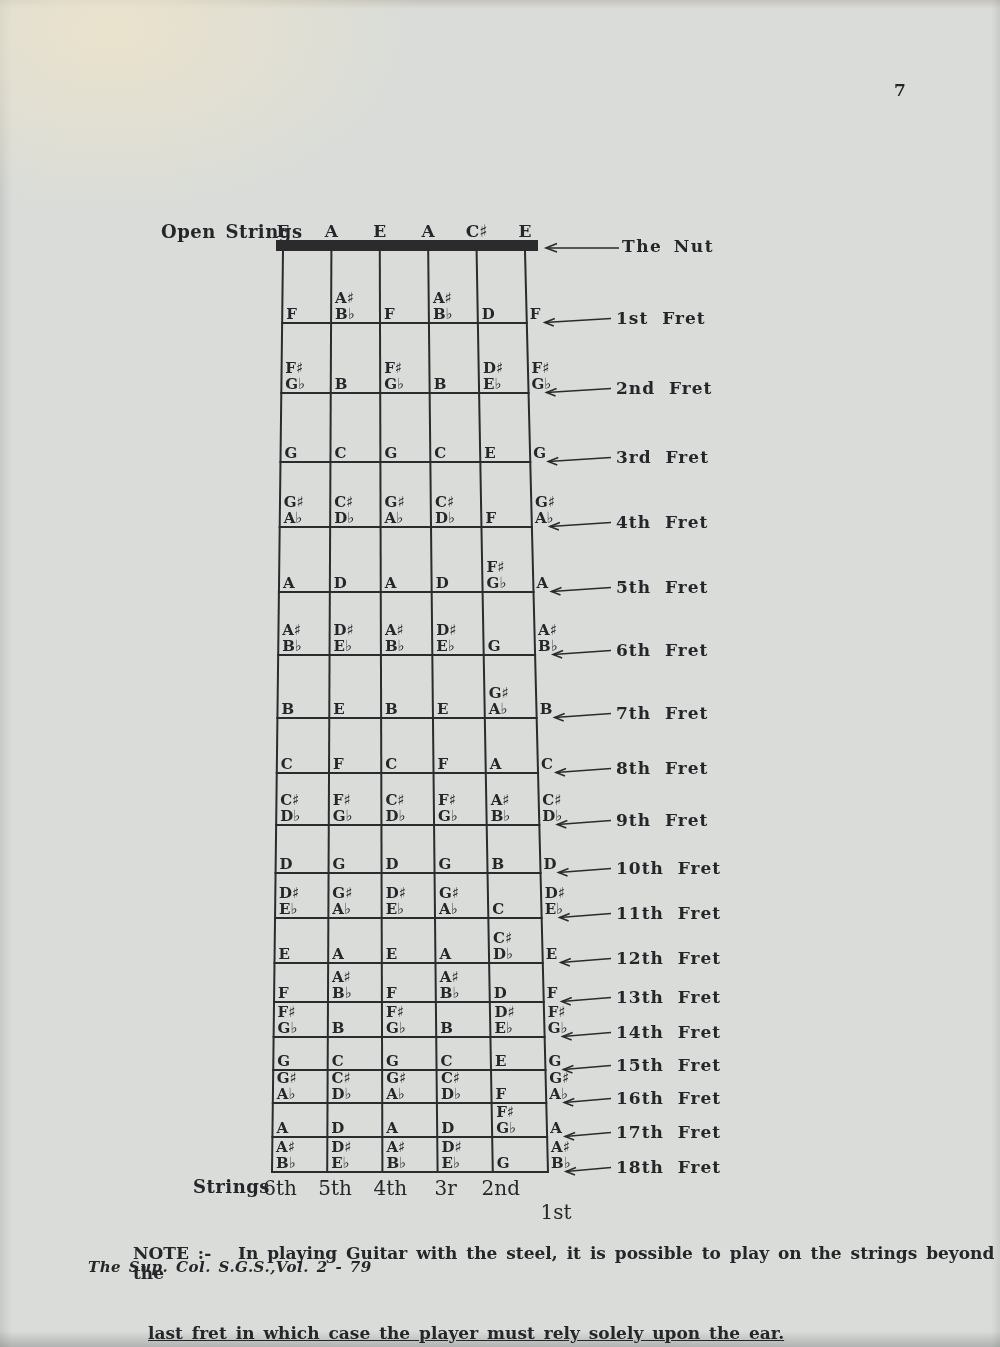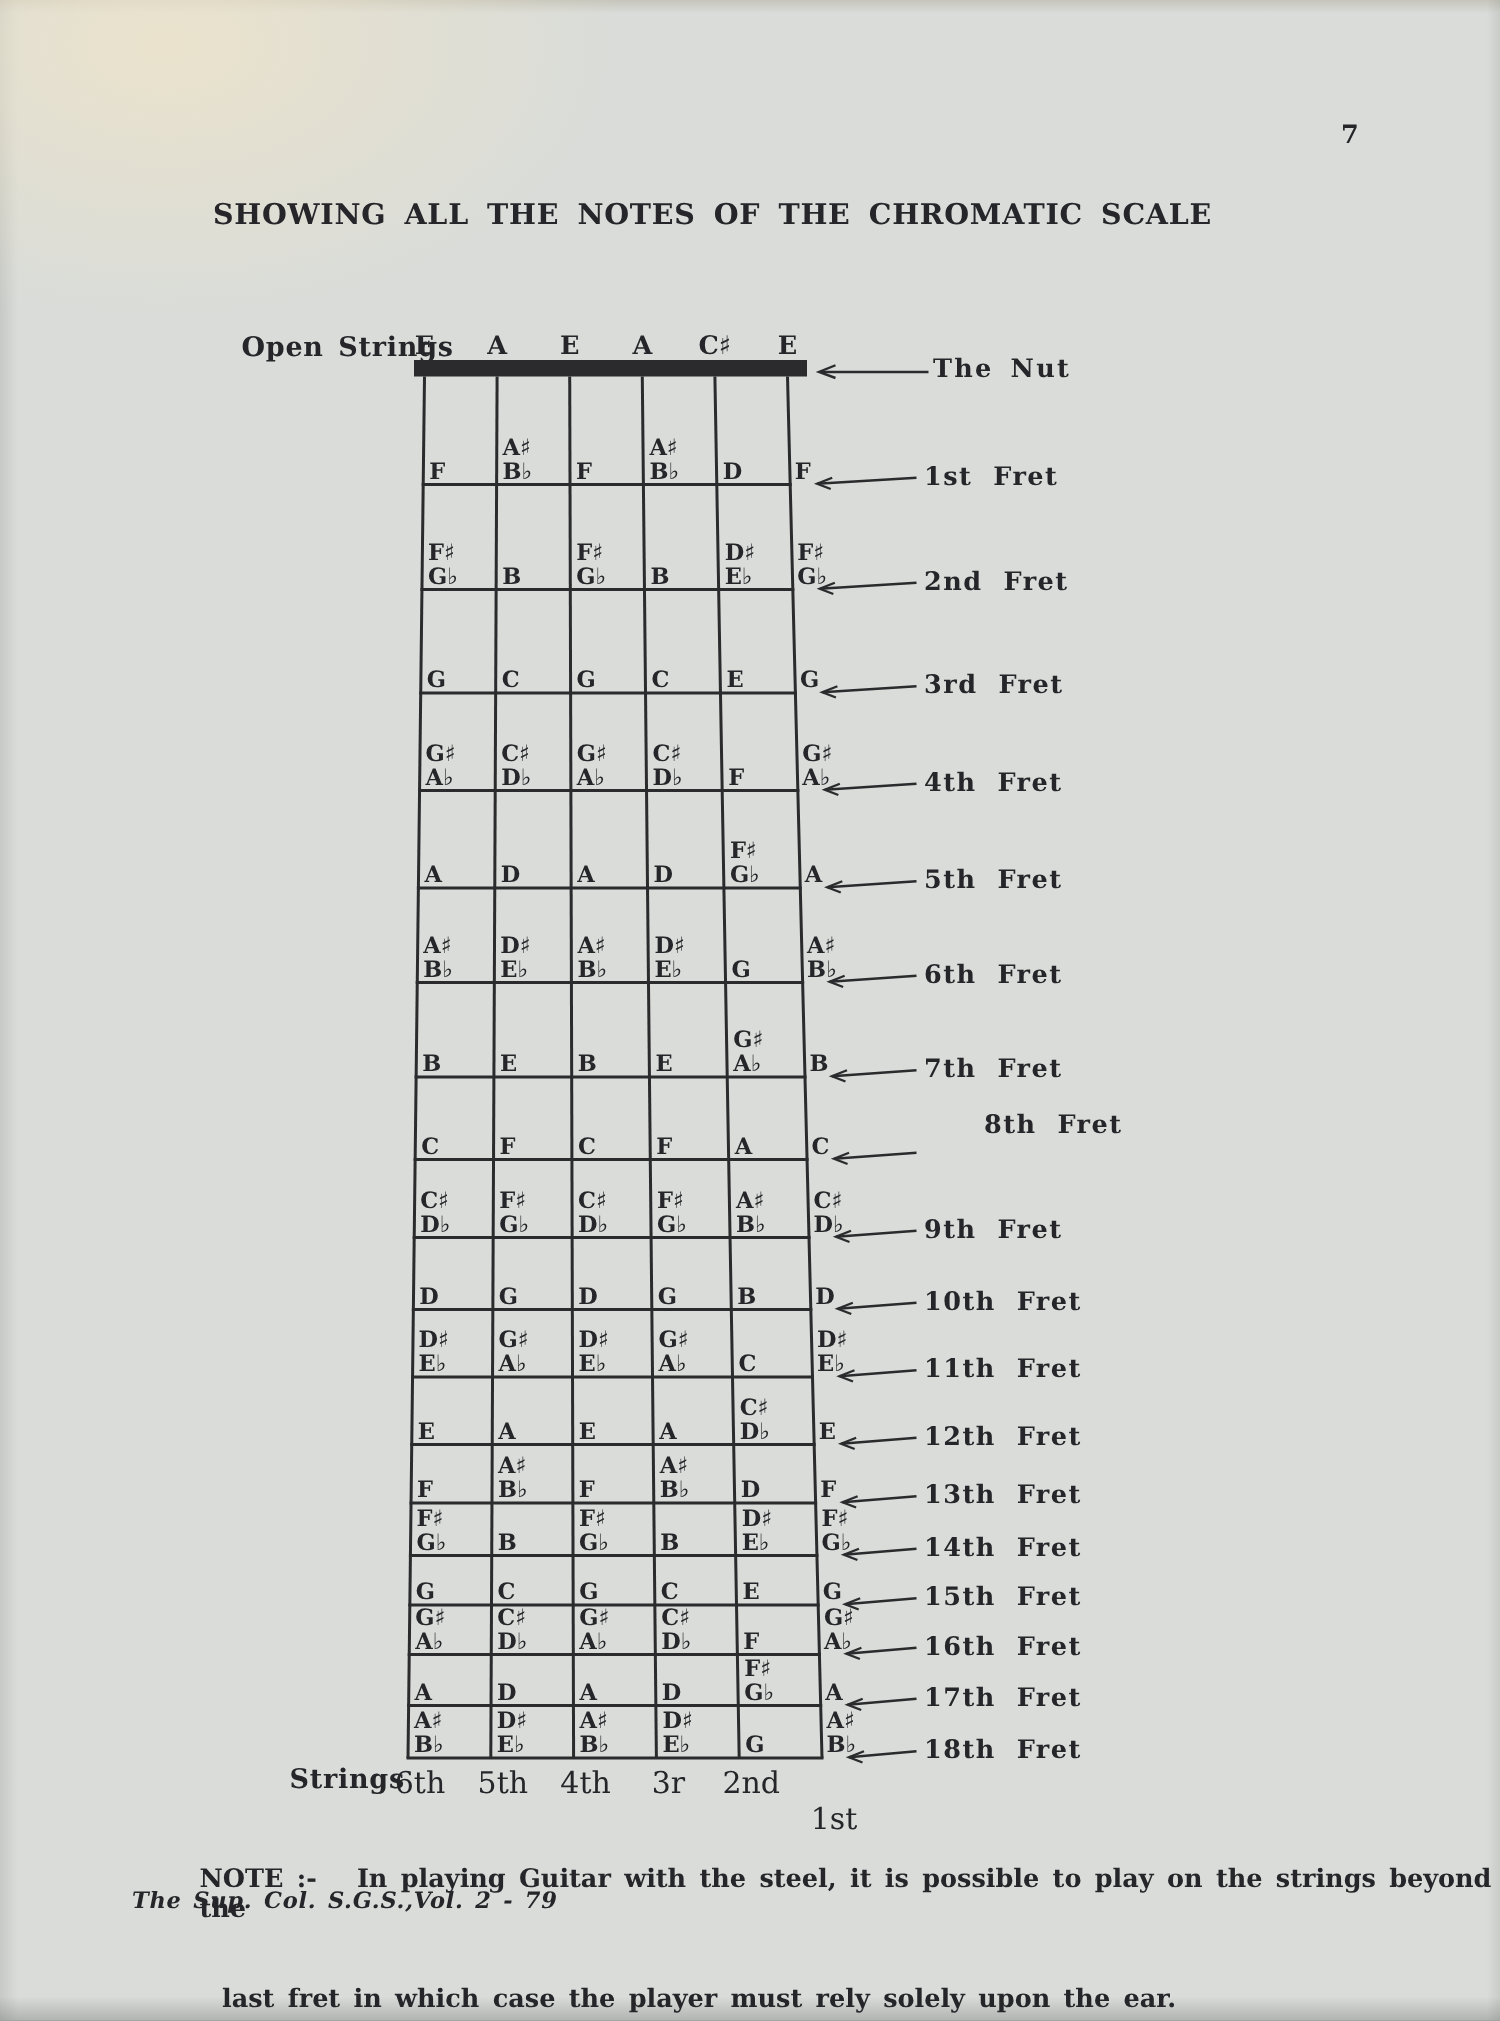--- a/index.html
+++ b/index.html
@@ -19,33 +19,32 @@
   .page-number{font-size:17px;font-weight:700;}
   .page-title{font-size:30px;letter-spacing:2px;word-spacing:11px;color:#202026;white-space:nowrap;}
   .page-subtitle{font-size:19px;font-weight:700;letter-spacing:0.5px;word-spacing:5px;white-space:nowrap;}
   .side-label{font-size:18px;font-weight:700;letter-spacing:0.5px;word-spacing:3px;white-space:nowrap;}
   .open-letter{position:absolute;top:221px;font-size:17px;font-weight:700;transform:translateX(-50%);}
   .nut-label{font-size:17px;font-weight:700;letter-spacing:1.5px;word-spacing:4px;white-space:nowrap;}
   .note-cell{position:absolute;font-size:15px;font-weight:700;line-height:16px;white-space:nowrap;}
   .fret-label{position:absolute;font-size:17px;font-weight:700;letter-spacing:1px;word-spacing:7px;white-space:nowrap;}
   .string-label{position:absolute;top:1176px;font-size:20px;font-weight:400;transform:translateX(-50%);}
   .footnote{font-size:17px;font-weight:700;line-height:20px;word-spacing:3px;white-space:pre-wrap;}
-  .footnote .indent{padding-left:15px;}
+  .footnote .indent{padding-left:15px;text-decoration:underline;}
   .page-footer{font-size:15px;font-weight:700;font-style:italic;letter-spacing:0.5px;word-spacing:2px;white-space:nowrap;}
   svg.board{position:absolute;left:0;top:0;pointer-events:none;}
 </style>
 </head>
 <body>
 
 <div class="page">
 
   <div class="abs page-number" style="left:894px;top:80px;">7</div>
 
 
-  <div class="abs cx page-subtitle" style="left:475px;top:132px;">SHOWING ALL THE NOTES OF THE CHROMATIC SCALE</div>
 
   <div class="abs side-label" style="left:161px;top:221px;">Open Strings</div>
 
   <div id="openStrings">
       <span class="open-letter" style="left: 283px;">E</span>
       <span class="open-letter" style="left: 331.4px;">A</span>
       <span class="open-letter" style="left: 379.8px;">E</span>
       <span class="open-letter" style="left: 428.2px;">A</span>
       <span class="open-letter" style="left: 476.6px;">C♯</span>
       <span class="open-letter" style="left: 525px;">E</span>
@@ -501,21 +500,21 @@
       </div>
     </div>
   <div id="fretLabels">
       <div class="fret-label" style="left: 616px; top: 308px;">1st Fret</div>
       <div class="fret-label" style="left: 616px; top: 378px;">2nd Fret</div>
       <div class="fret-label" style="left: 616px; top: 447px;">3rd Fret</div>
       <div class="fret-label" style="left: 616px; top: 512px;">4th Fret</div>
       <div class="fret-label" style="left: 616px; top: 577px; text-align: right;">5th Fret</div>
       <div class="fret-label" style="left: 616px; top: 640px;">6th Fret</div>
       <div class="fret-label" style="left: 616px; top: 703px; text-align: right;">7th Fret</div>
-      <div class="fret-label" style="left: 616px; top: 740px; margin-left: 40px;">8th Fret</div>
+      <div class="fret-label" style="left: 616px; top: 758px;">8th Fret</div>
       <div class="fret-label" style="left: 616px; top: 810px;">9th Fret</div>
       <div class="fret-label" style="left: 616px; top: 858px;">10th Fret</div>
       <div class="fret-label" style="left: 616px; top: 903px;">11th Fret</div>
       <div class="fret-label" style="left: 616px; top: 948px;">12th Fret</div>
       <div class="fret-label" style="left: 616px; top: 987px;">13th Fret</div>
       <div class="fret-label" style="left: 616px; top: 1022px;">14th Fret</div>
       <div class="fret-label" style="left: 616px; top: 1055px;">15th Fret</div>
       <div class="fret-label" style="left: 616px; top: 1088px;">16th Fret</div>
       <div class="fret-label" style="left: 616px; top: 1122px;">17th Fret</div>
       <div class="fret-label" style="left: 616px; top: 1157px;">18th Fret</div>

